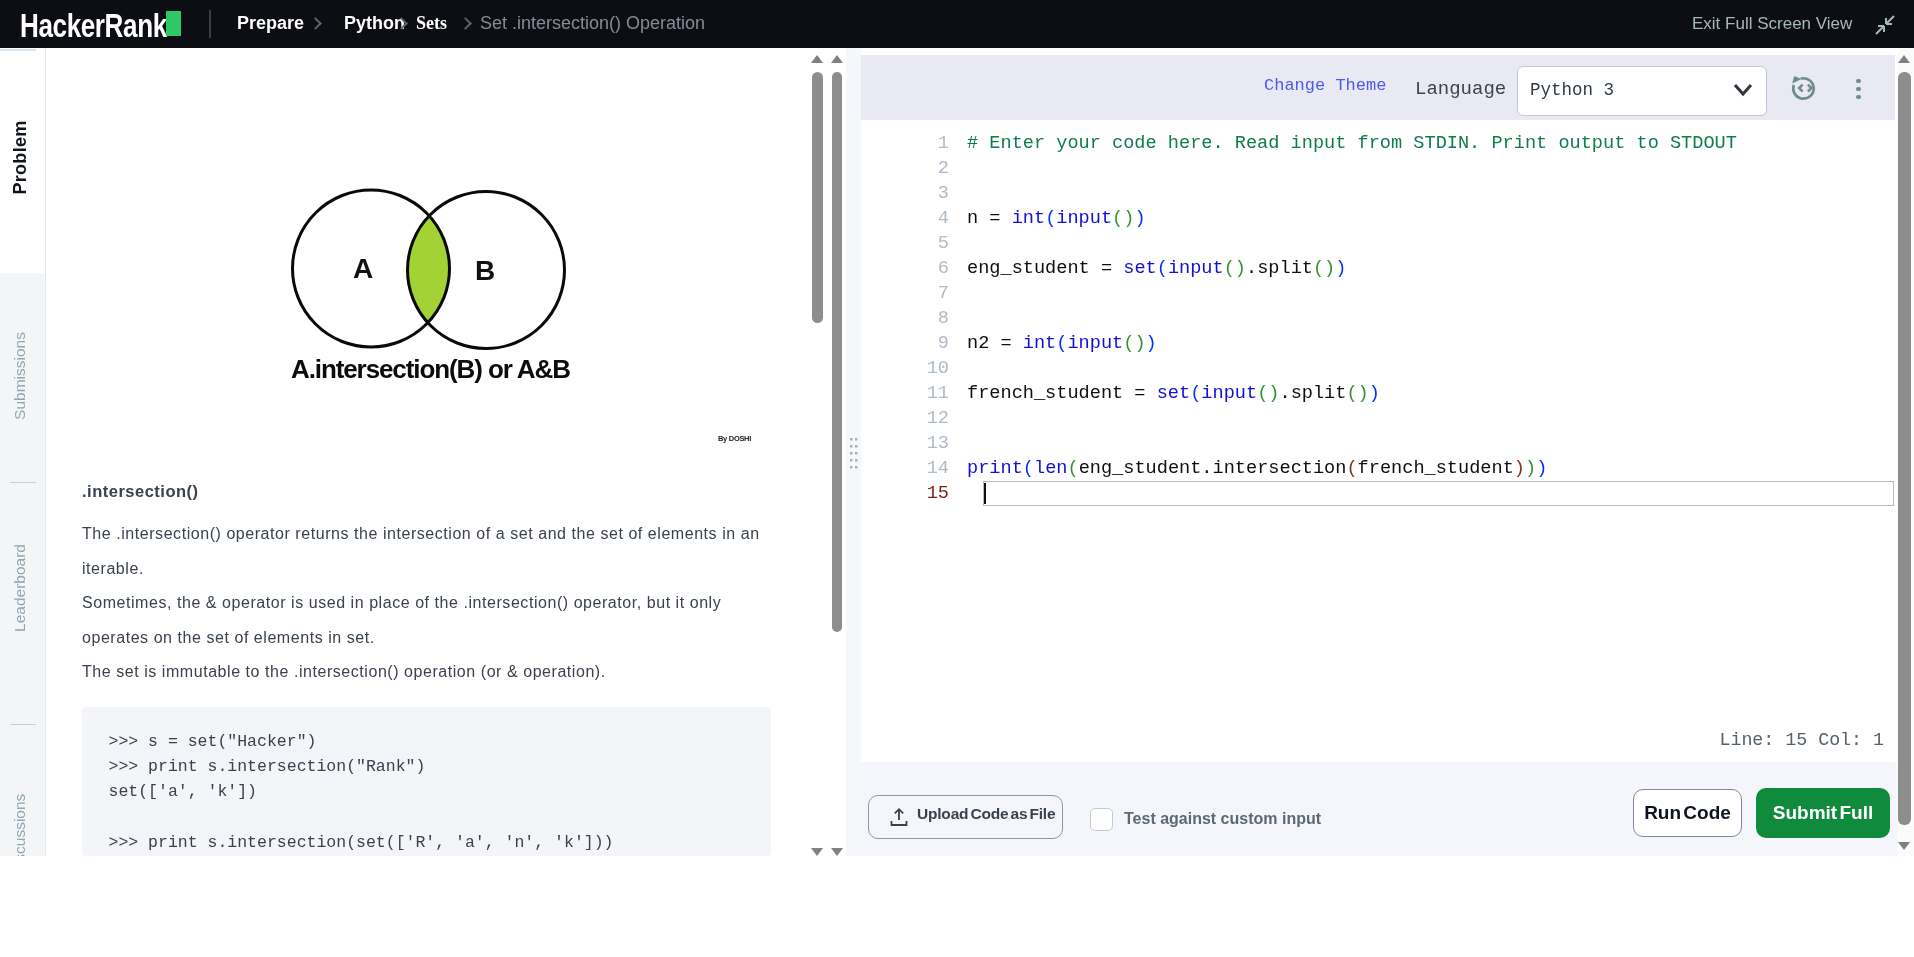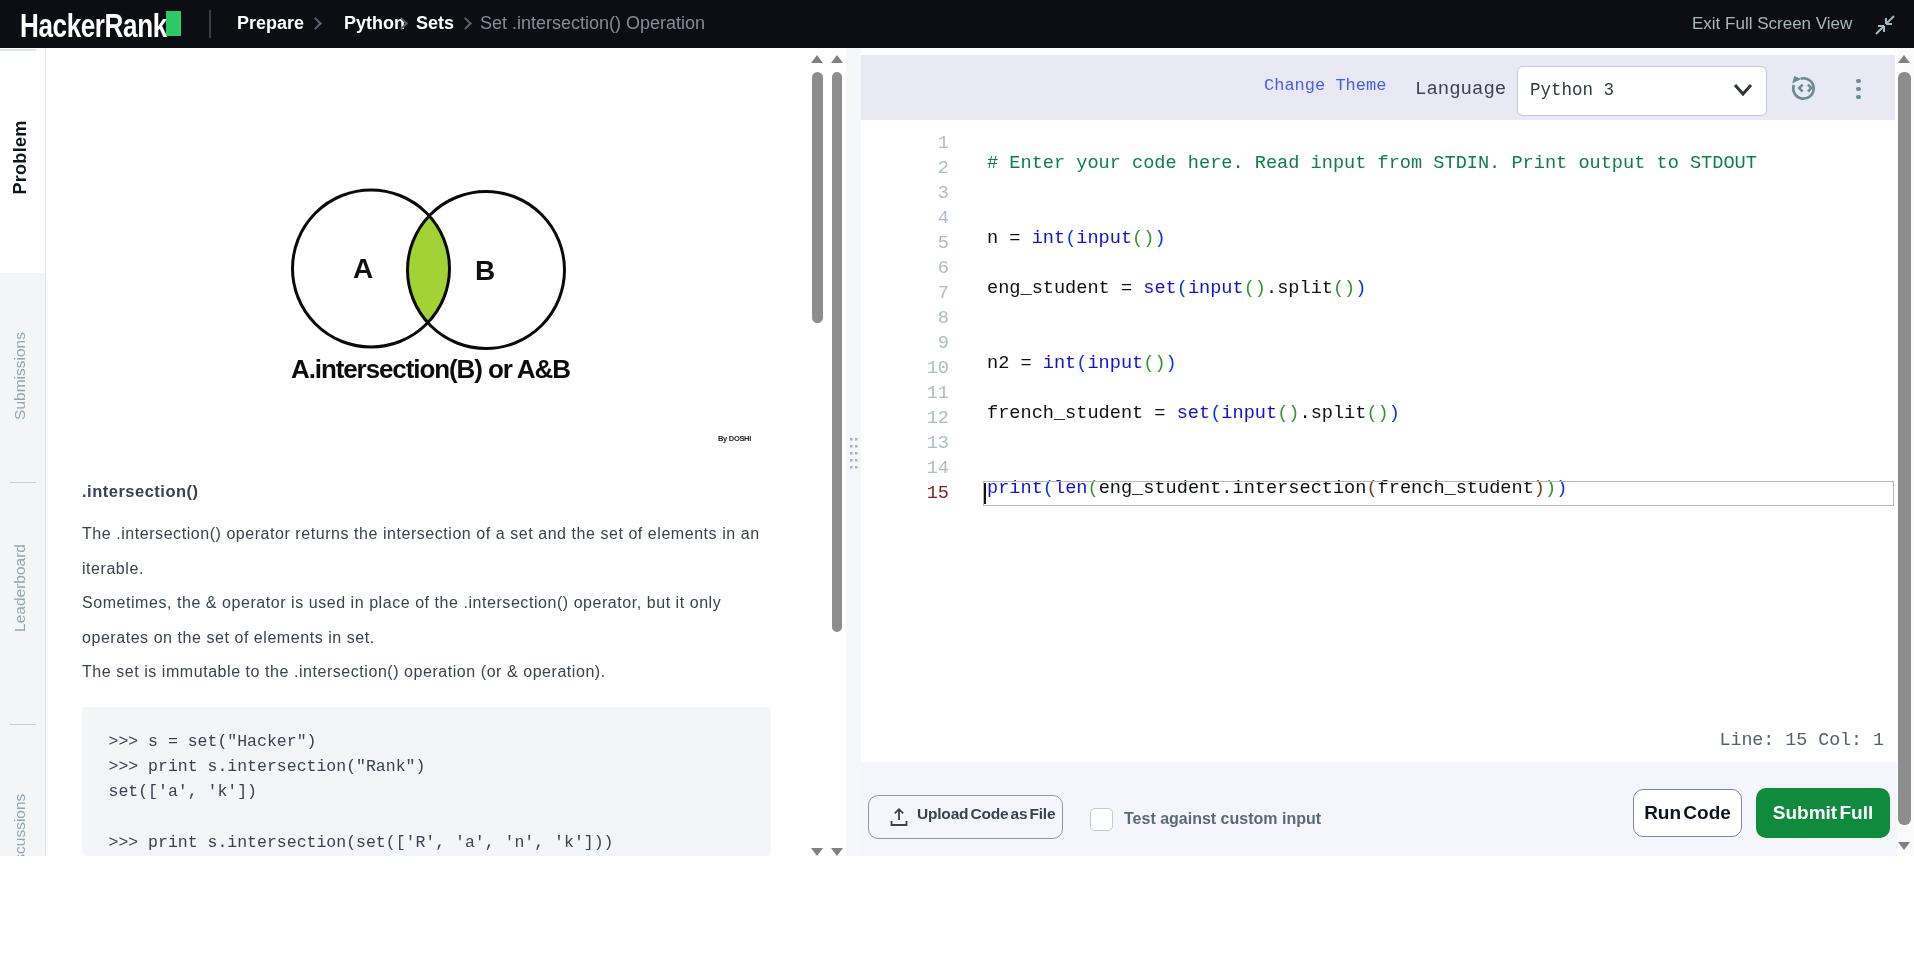--- a/index.html
+++ b/index.html
@@ -17,42 +17,42 @@
   
   .sb-thumb { position:absolute; background:#8d8d8d; border-radius:6px; }
   .arr-up { position:absolute; width:0; height:0; border-left:6px solid transparent; border-right:6px solid transparent; border-bottom:8px solid #818181; }
   .arr-dn { position:absolute; width:0; height:0; border-left:6px solid transparent; border-right:6px solid transparent; border-top:8px solid #818181; }
   
   #editor { position:absolute; left:861px; top:48px; width:1036px; height:808px; background:#fff; }
   #toolbar { position:absolute; left:0; top:7px; width:1034px; height:65px; background:#e8e9f2; }
   .mono { font-family:"Liberation Mono", monospace; }
   .codeline { position:absolute; left:0; width:1036px; height:25px; line-height:25px; white-space:pre; font-family:"Liberation Mono", monospace; font-size:18.6px; color:#0c1013; }
   .lnum { position:absolute; left:0; width:88px; text-align:right; color:#aebbc6; }
-  .ltext { position:absolute; left:126px;margin-top:20px; }
+  .ltext { position:absolute; left:106px; }
   .kw { color:#1111d6; }
   .b1 { color:#0431fa; }
   .b2 { color:#319331; }
   .b3 { color:#7b3814; }
   .cmt { color:#0e7d4a; }
   
   #botbar { position:absolute; left:861px; top:762px; width:1036px; height:94px; background:#f5f6fb; }
 </style>
 </head>
 <body>
 <div id="page">
 
   <div id="nav">
     <div class="abs" style="left:20px; top:6px; font-size:33px; font-weight:700; color:#fff; letter-spacing:-0.5px; transform:scaleX(0.79); transform-origin:left top; line-height:40px;">HackerRank</div>
     <div class="abs" style="left:166px; top:11px; width:15px; height:25px; background:#2ec866;"></div>
     <div class="abs" style="left:209px; top:10px; width:2px; height:28px; background:#3a3f4a;"></div>
     <div class="abs" style="left:237px; top:13px; font-size:18px; font-weight:700; color:#fff;">Prepare</div>
     <div class="crumb-sep abs" style="left:311px; top:19px;"></div>
     <div class="abs" style="left:332px; top:13px; font-size:18px; font-weight:700; color:#fff;margin-left:12px;">Python</div>
     <div class="crumb-sep abs" style="left:397px; top:19px;"></div>
-    <div class="abs" style="left:416px; top:13px; font-size:18px; font-weight:700; color:#fff;">Sets</div>
+    <div class="abs" style="left:416px; top:13px; font-size:18px; font-weight:700; color:#fff;font-family:Liberation Serif, serif;">Sets</div>
     <div class="crumb-sep abs" style="left:461px; top:19px;"></div>
     <div class="abs" style="left:480px; top:13px; font-size:18px; color:#868c97;">Set .intersection() Operation</div>
     <div class="abs" style="left:1692px; top:14px; font-size:17px; color:#a8b6bf;">Exit Full Screen View</div>
     <svg class="abs" style="left:1872px; top:8px;" width="26" height="30" viewBox="0 0 26 30">
       <g stroke="#a8b6bf" stroke-width="2" fill="none">
         <path d="M22 8 L14 16 M14 16 L14 10 M14 16 L20 16"></path>
         <path d="M4 26 L12 18 M12 18 L12 24 M12 18 L6 18"></path>
       </g>
     </svg>
   </div>

